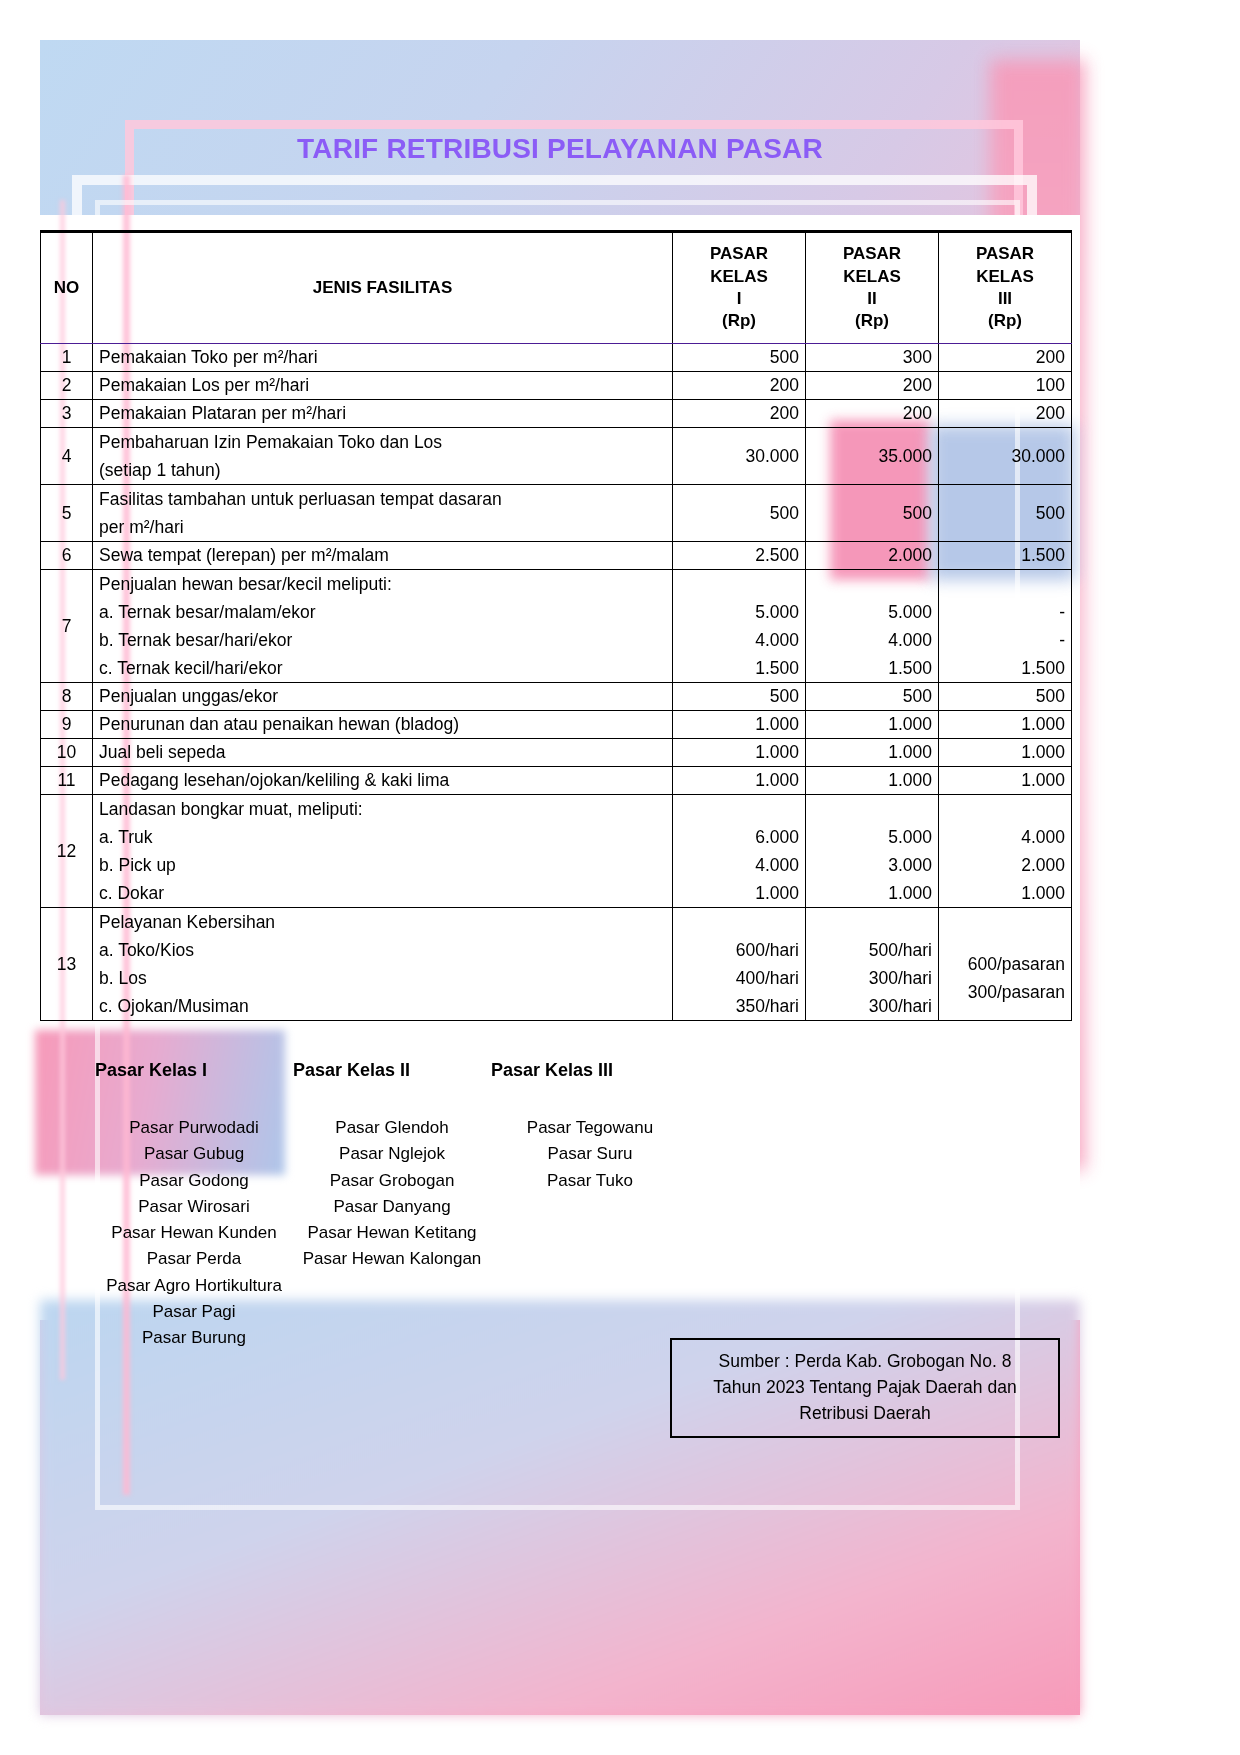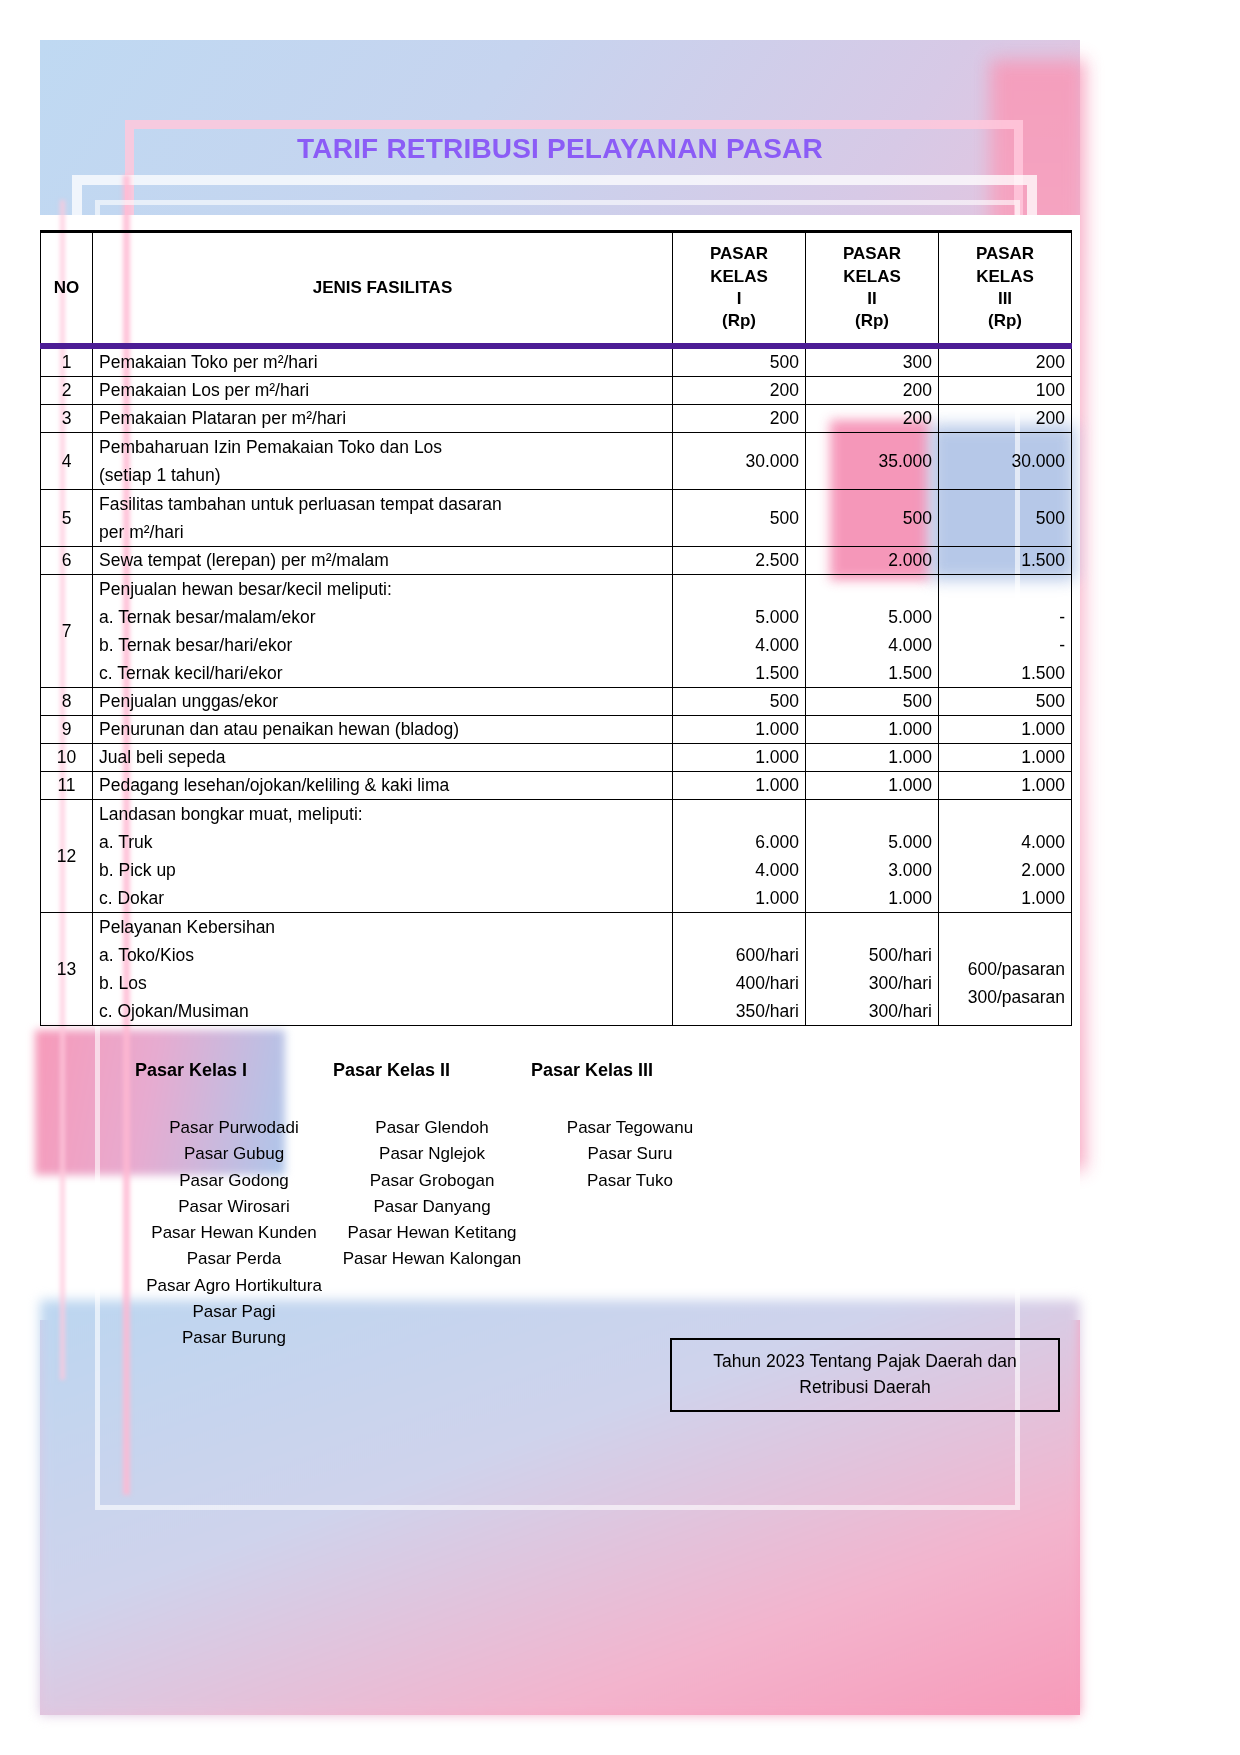--- a/index.html
+++ b/index.html
@@ -54,21 +54,21 @@
   
   table.tarif{
     position:absolute;left:40px;top:230px;width:1032px;
     border-collapse:collapse;table-layout:fixed;
     font-size:17.5px;color:#000;background:transparent;
   }
   table.tarif td,table.tarif th{
     border:1px solid #000;padding:0 6px;vertical-align:middle;background:transparent;
   }
   table.tarif thead th{
-    border-top:3px solid #000;border-bottom:6px solid #4c1d95;
+    border-top:3px solid #000;border-bottom:1px solid #4c1d95;
     font-weight:bold;font-size:17px;text-align:center;line-height:1.32;
     height:110px;
   }
   .col-no{width:52px;}
   .col-name{width:580px;}
   .col-v{width:133px;}
   td.no{text-align:center;}
   td.name{text-align:left;margin-top:40px;}
   td.v{text-align:right;padding-right:8px;white-space:nowrap;}
   tr.r td{height:27px;}
@@ -79,21 +79,21 @@
 
   .kh-top{display:block;}
   .kh-rom{display:block;}
   .kh-rp{display:block;}
 
   
   .ovf{position:relative;}
 
   
   .legend{position:absolute;left:95px;top:1060px;width:900px;}
-  .legend-cols{display:flex;gap:0;margin-left:40px;}
+  .legend-cols{display:flex;gap:0;}
   .lcol{width:198px;}
   .lcol.wide{width:198px;}
   .lhead{font-size:18px;font-weight:bold;color:#000;margin-bottom:34px;}
   .litem{font-size:17px;color:#000;line-height:26.3px;white-space:nowrap;text-align:center;}
 
   .source{
     position:absolute;left:670px;top:1338px;width:390px;
     border:2px solid #000;box-sizing:border-box;
     padding:8px 10px 10px;
     font-size:17.5px;line-height:26px;text-align:center;color:#000;
@@ -354,17 +354,18 @@
       <div class="lcol">
         <div class="lhead">Pasar Kelas III</div>
         <div class="litem">Pasar Tegowanu</div>
         <div class="litem">Pasar Suru</div>
         <div class="litem">Pasar Tuko</div>
       </div>
     </div>
   </div>
 
   <div class="source">
+    <div>Sumber : Perda Kab. Grobogan No. 8</div>
     <div>Tahun 2023 Tentang Pajak Daerah dan</div>
     <div>Retribusi Daerah</div>
   </div>
 
 </div>
 
 </body></html>

